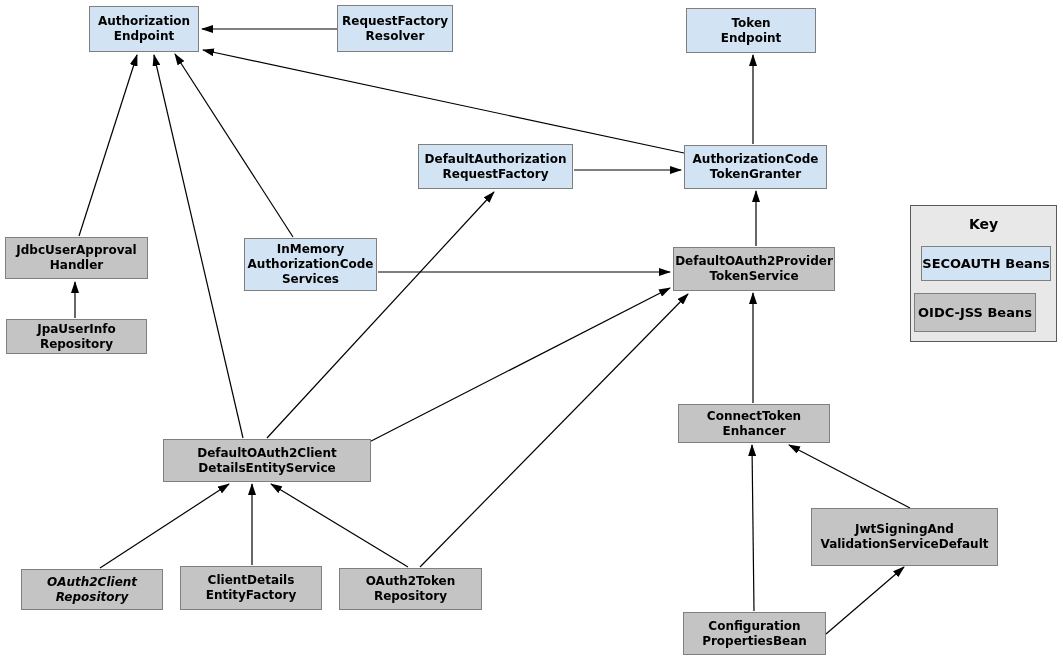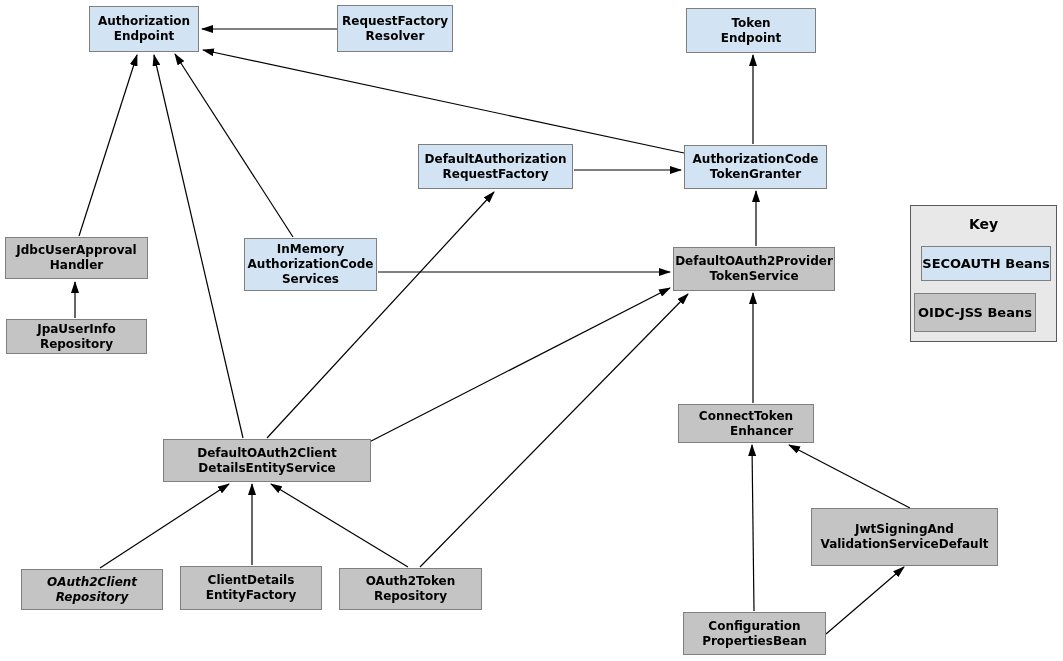--- a/index.html
+++ b/index.html
@@ -151,21 +151,21 @@
 Repository</span>
       </div>
       <div class="node oidc" style="left: 180px; top: 566px; width: 142px; height: 44px;">
         <span class="node-label">ClientDetails
 EntityFactory</span>
       </div>
       <div class="node oidc" style="left: 339px; top: 568px; width: 143px; height: 42px;">
         <span class="node-label">OAuth2Token
 Repository</span>
       </div>
-      <div class="node oidc" style="left: 678px; top: 404px; width: 136px; height: 39px; text-align: right;">
+      <div class="node oidc" style="left: 678px; top: 404px; width: 152px; height: 39px;">
         <span class="node-label">ConnectToken
 Enhancer</span>
       </div>
       <div class="node oidc" style="left: 811px; top: 508px; width: 187px; height: 58px;">
         <span class="node-label">JwtSigningAnd
 ValidationServiceDefault</span>
       </div>
       <div class="node oidc" style="left: 683px; top: 612px; width: 143px; height: 43px;">
         <span class="node-label">Configuration
 PropertiesBean</span>

